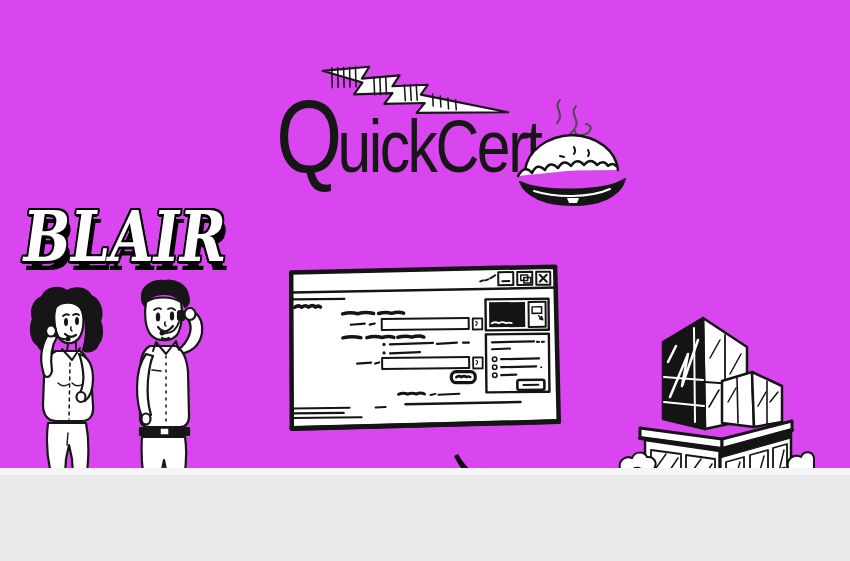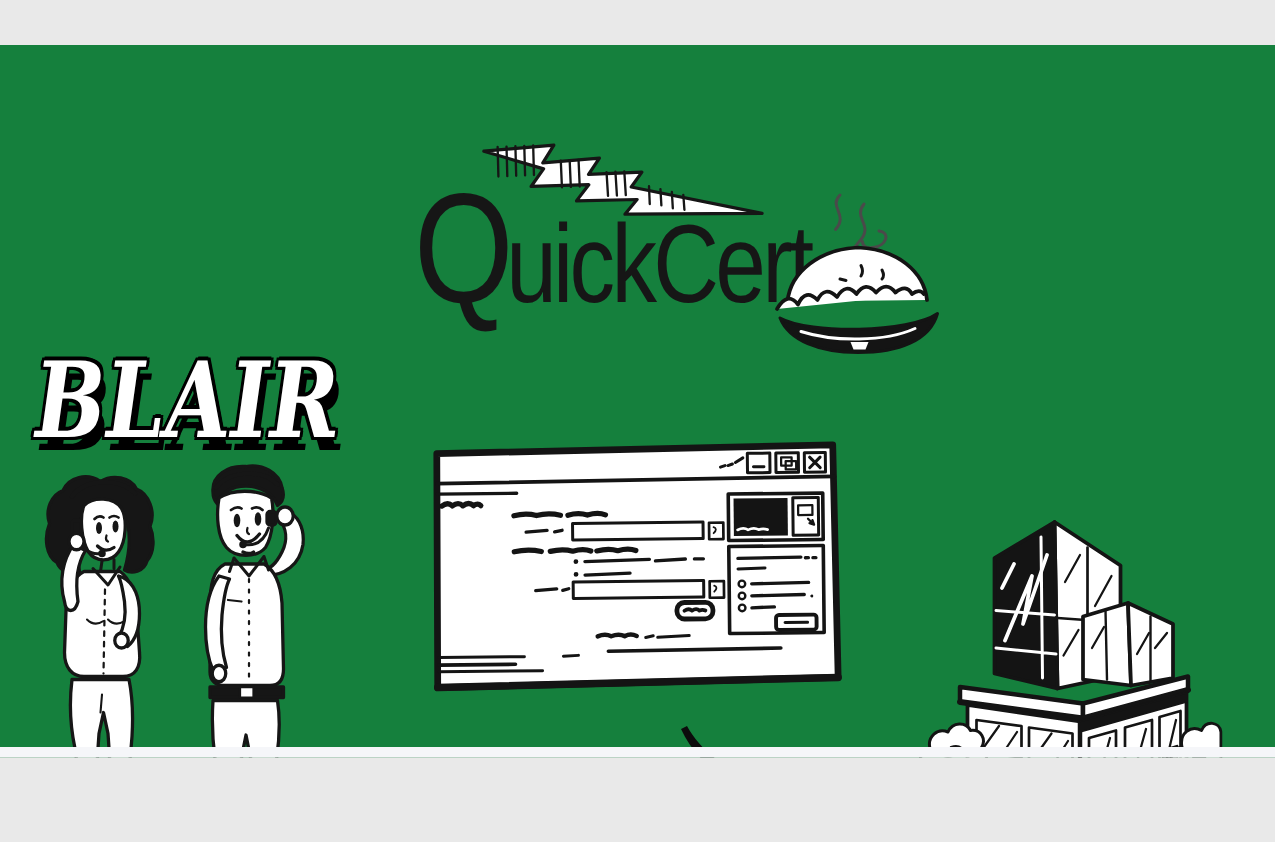--- a/index.html
+++ b/index.html
@@ -1,18 +1,18 @@
 <!DOCTYPE html>
 <html><head>
 <meta charset="utf-8">
 <style>
   html,body{margin:0;padding:0;background:#e9e9e9;}
   .stage{
-    position:relative;width:850px;height:475px;background:#15803d;overflow:hidden;
-    font-family:"Liberation Sans",sans-serif;color:#141414;margin-top:30px;
+    position:relative;width:850px;height:475px;background:#d946ef;overflow:hidden;
+    font-family:"Liberation Sans",sans-serif;color:#141414;
   }
   .abs{position:absolute;}
   
   .qc-text{
     left:276px;top:84px;white-space:nowrap;line-height:1;
     transform:scaleX(.82);transform-origin:left top;color:#161616;
   }
   .qc-q{font-size:104px;letter-spacing:-6px;}
   .qc-rest{font-size:74px;letter-spacing:-3px;}
   .qc-bolt{left:318px;top:58px;transform:rotate(7deg);transform-origin:0 50%;}

